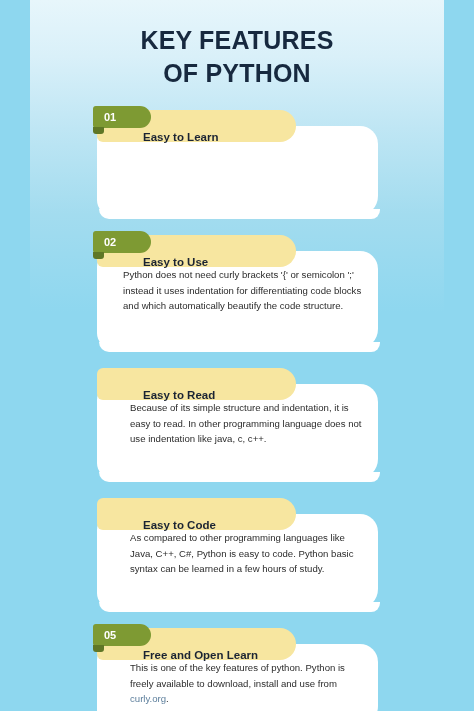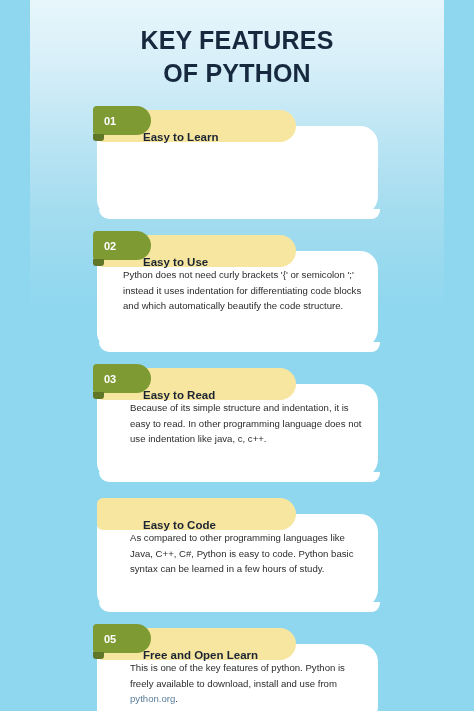--- a/index.html
+++ b/index.html
@@ -44,21 +44,21 @@
 
   
   .head-bar{
     position:absolute;left:97px;top:6px;width:199px;height:32px;
     background:#f7e6a0;
     border-radius:6px 16px 16px 6px;
   }
 
   
   .badge{
-    position:absolute;left:93px;top:2px;width:58px;height:29px;
+    position:absolute;left:93px;top:2px;width:58px;height:22px;
     background:#7e9a33;
     border-radius:5px 19px 19px 5px;
     color:#ffffff;font-size:11px;font-weight:bold;
     display:flex;align-items:center;justify-content:flex-start;
     padding-left:11px;box-sizing:border-box;
     z-index:3;
   }
   .badge::after{
     content:"";position:absolute;left:0;bottom:-6px;width:11px;height:7px;
     background:#5f7726;border-radius:0 0 3px 3px;
@@ -109,38 +109,35 @@
       <div class="badge">
         <span>02</span>
       </div>
       <div class="head-title">Easy to Use</div>
       <div class="body-text" style="--tx:123px;--tw:250px">Python does not need curly brackets '{' or semicolon ';' instead it uses indentation for differentiating code blocks and which automatically beautify the code structure.</div>
     </div>
 
     <div class="card" style="--h:117px">
       <div class="body-sheet"></div>
       <div class="head-bar"></div>
-      <div class="badge">
-        <span>03</span>
-      </div>
       <div class="head-title">Easy to Read</div>
       <div class="body-text" style="--tx:130px;--tw:236px">Because of its simple structure and indentation, it is easy to read. In other programming language does not use indentation like java, c, c++.</div>
     </div>
 
     <div class="card" style="--h:117px">
       <div class="body-sheet"></div>
       <div class="head-bar"></div>
       <div class="head-title">Easy to Code</div>
       <div class="body-text" style="--tx:130px;--tw:238px">As compared to other programming languages like Java, C++, C#, Python is easy to code. Python basic syntax can be learned in a few hours of study.</div>
     </div>
 
     <div class="card" style="--h:104px">
       <div class="body-sheet"></div>
       <div class="head-bar"></div>
       <div class="badge">
         <span>05</span>
       </div>
       <div class="head-title">Free and Open Learn</div>
-      <div class="body-text" style="--tx:130px;--tw:236px"><span>This is one of the key features of python. Python is freely available to download, install and use from </span><span class="link">python.org</span><span>.</span></div>
+      <div class="body-text" style="--tx:130px;--tw:236px"><span>This is one of the key features of python. Python is freely available to download, install and use from </span><span class="link">curly.org</span><span>.</span></div>
     </div>
 
   </div>
 </div>
 
 </body></html>

